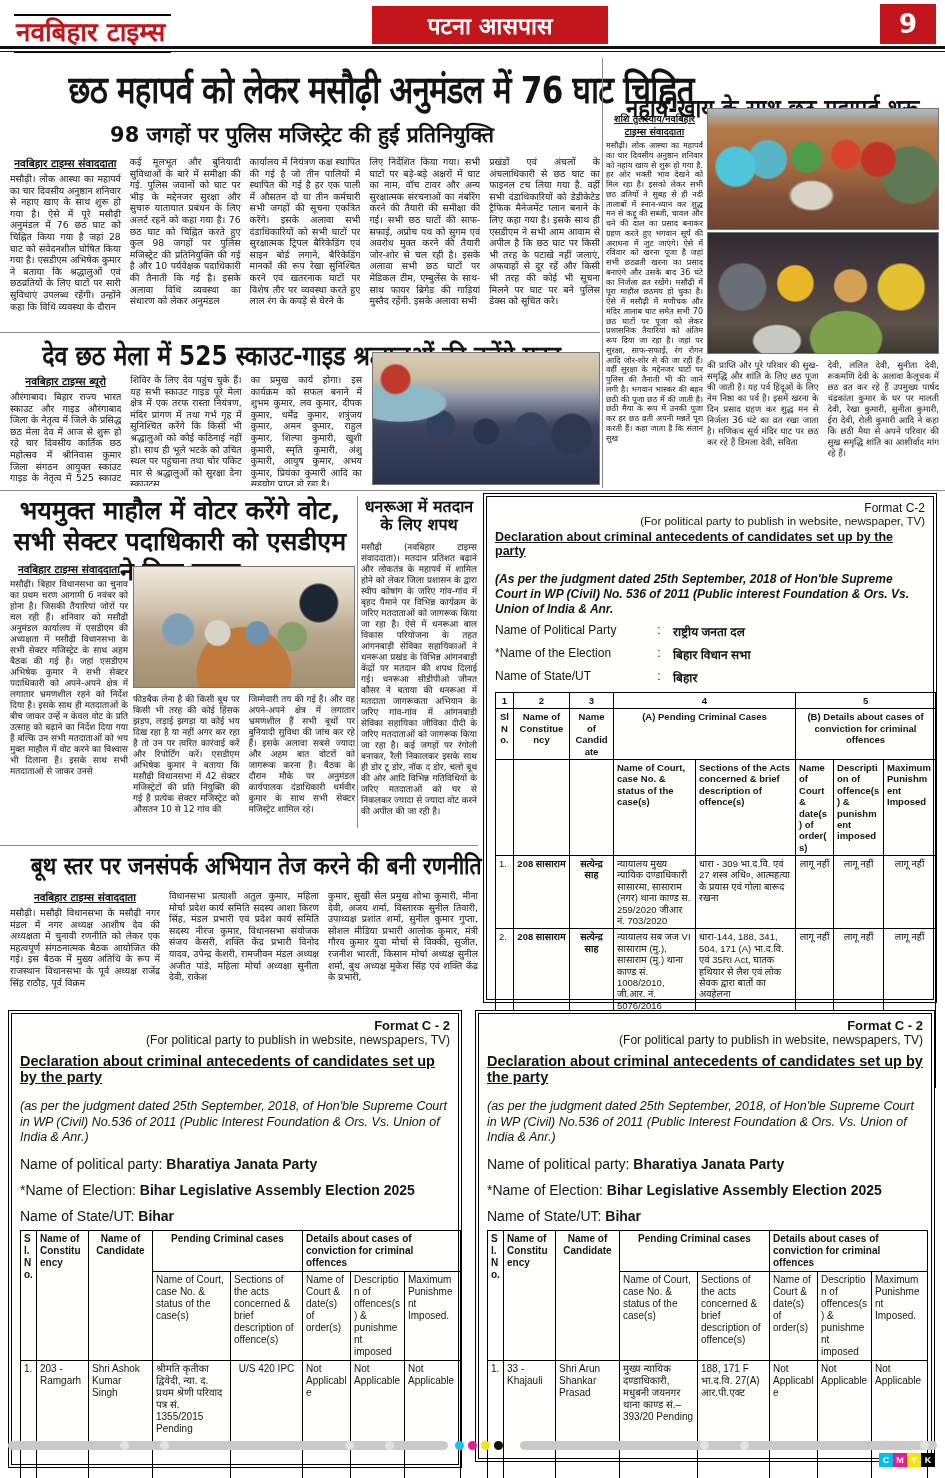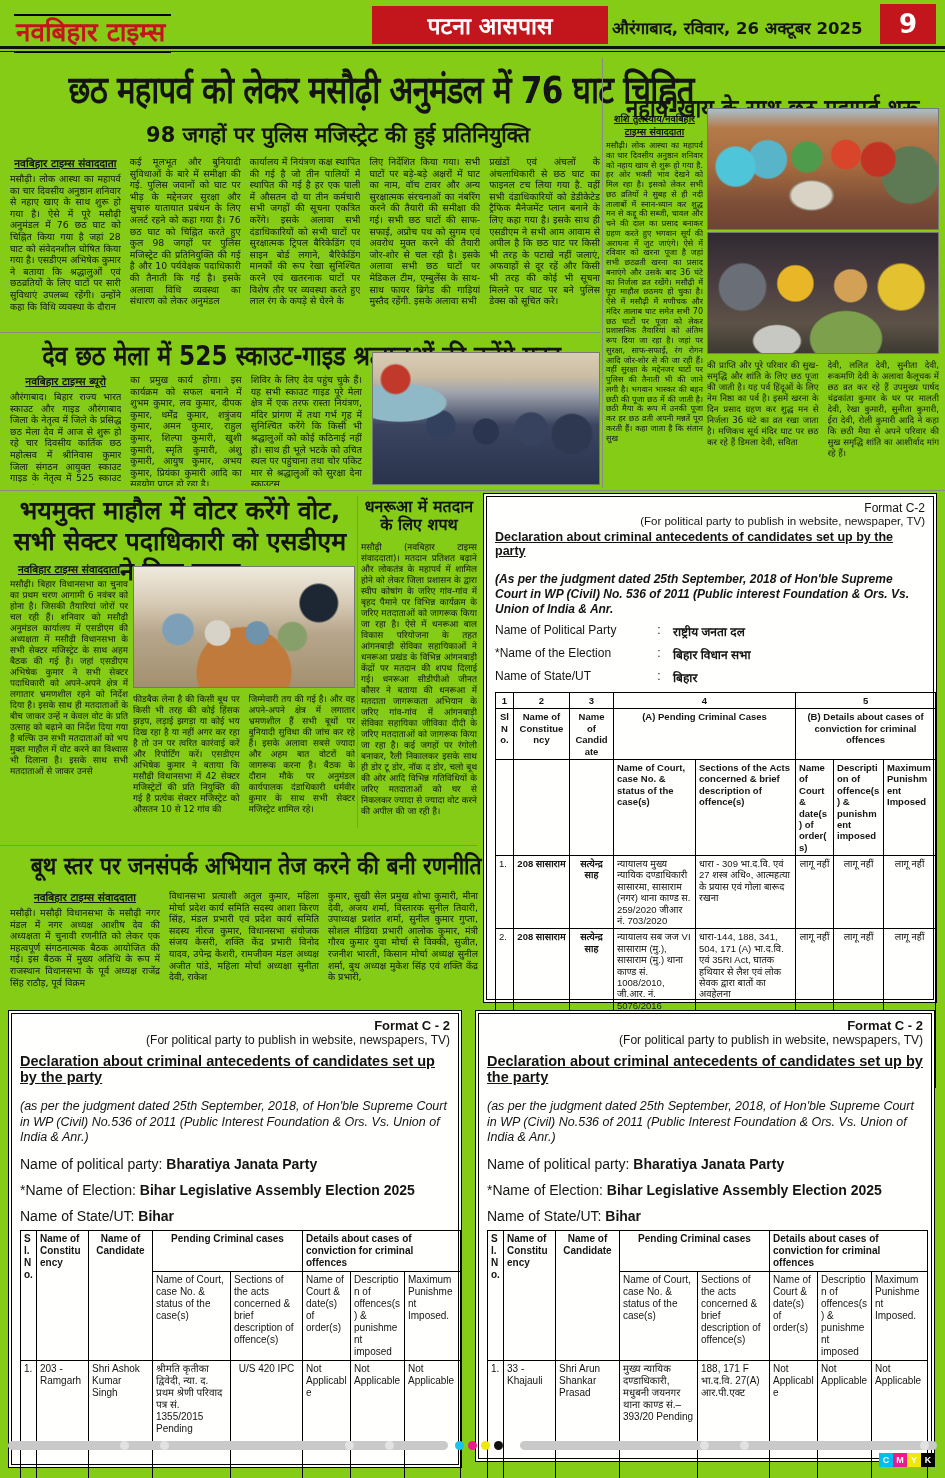--- a/index.html
+++ b/index.html
@@ -1,35 +1,35 @@
 <!DOCTYPE html>
 <html><head>
 <meta charset="utf-8">
 <style>
   html,body{margin:0;padding:0;background:#888;}
-  .page{position:relative;width:945px;height:1478px;background:#84cc16;margin:0 auto;
+  .page{position:relative;width:945px;height:1478px;background:#ffffff;margin:0 auto;
         font-family:"DejaVu Sans",sans-serif;color:#141414;overflow:hidden;text-decoration:underline;}
   .abs{position:absolute;}
   
   .masthead{left:14px;top:14px;font-size:26px;font-weight:bold;color:#c3161c;
             border-top:2px solid #000;border-bottom:2px solid #000;padding:2px 6px 4px 2px;line-height:1.1;}
   .section-box{left:372px;top:6px;width:236px;height:38px;background:#c3161c;color:#fff;
                display:flex;align-items:center;justify-content:center;font-size:23px;font-weight:bold;z-index:3;}
   .dateline{left:612px;top:16px;width:255px;font-size:16.5px;font-weight:bold;white-space:nowrap;}
   .pagenum-box{left:880px;top:4px;width:56px;height:40px;background:#c3161c;color:#fff;display:flex;
                align-items:center;justify-content:center;font-size:26px;font-weight:bold;z-index:3;}
   .header-rule{left:0;top:46px;width:945px;height:3px;background:#111;}
   .header-rule2{left:0;top:51px;width:945px;height:1px;background:#111;}
   
   .vrule{position:absolute;width:1px;background:#8a8a8a;}
   .hrule{position:absolute;height:1px;background:#8a8a8a;}
   .lead-hl{left:0px;top:62px;width:604px;text-align:center;}
   .lead-hl span{display:inline-block;font-size:38px;font-weight:bold;white-space:nowrap;
                 transform:scaleX(.82);transform-origin:center;letter-spacing:-1px;}
-  .lead-sub{left:0px;top:120px;width:604px;text-align:center;font-size:21px;font-weight:bold;margin-left:36px;}
+  .lead-sub{left:0px;top:120px;width:604px;text-align:center;font-size:21px;font-weight:bold;}
   .byline{font-weight:bold;text-decoration:underline;text-align:center;font-size:10.5px;margin:0 auto 3px auto;}
   .bodytext{font-size:9.3px;line-height:1.25;text-align:justify;overflow:hidden;}
   .cols{display:flex;gap:9px;}
   .cols > div{flex:1;min-width:0;}
   .nahay-hl{left:606px;top:58px;width:334px;text-align:center;margin-top:32px;}
   .nahay-hl span{display:inline-block;font-size:25px;font-weight:bold;white-space:nowrap;transform:scaleX(.88);}
   .nahay-sub{left:606px;top:92px;width:334px;text-align:center;font-size:12.5px;font-weight:bold;}
   .mela-hl{left:0;top:336px;width:604px;text-align:center;}
   .mela-hl span{display:inline-block;font-size:27px;font-weight:bold;white-space:nowrap;transform:scaleX(.86);}
   .voter-hl{left:4px;top:496px;width:352px;text-align:center;font-size:25px;font-weight:bold;line-height:1.22;}
@@ -106,21 +106,20 @@
   .cmyk div{width:14px;height:14px;font-size:9px;font-weight:bold;color:#fff;
             display:flex;align-items:center;justify-content:center;font-family:"Liberation Sans",sans-serif;}
 </style>
 </head>
 <body>
 
 <div class="page">
 
   <div class="abs masthead">नवबिहार टाइम्स</div>
   <div class="abs section-box">पटना आसपास</div>
-  <div class="abs dateline">औरंगाबाद, रविवार, 26 अक्टूबर 2025</div>
   <div class="abs pagenum-box">9</div>
   <div class="abs header-rule"></div>
   <div class="abs header-rule2"></div>
 
   <div class="abs lead-hl">
     <span>छठ महापर्व को लेकर मसौढ़ी अनुमंडल में 76 घाट चिह्नित</span>
   </div>
   <div class="abs lead-sub">98 जगहों पर पुलिस मजिस्ट्रेट की हुई प्रतिनियुक्ति</div>
   <div class="abs" style="left:10px;top:156px;width:590px;height:174px;">
     <div class="cols" style="height:100%;">
@@ -156,22 +155,22 @@
 
   <div class="abs mela-hl">
     <span>देव छठ मेला में 525 स्काउट-गाइड श्रद्धालुओं की करेंगे मदद</span>
   </div>
   <div class="abs" style="left:10px;top:374px;width:352px;height:112px;">
     <div class="cols" style="height:100%;">
       <div>
         <div class="byline">नवबिहार टाइम्स ब्यूरो</div>
         <div class="bodytext" style="height:94px;">औरंगाबाद। बिहार राज्य भारत स्काउट और गाइड औरंगाबाद जिला के नेतृत्व में जिले के प्रसिद्ध छठ मेला देव में आज से शुरू हो रहे चार दिवसीय कार्तिक छठ महोत्सव में श्रीनिवास कुमार जिला संगठन आयुक्त स्काउट गाइड के नेतृत्व में 525 स्काउट गाइड सेवा</div>
       </div>
+      <div class="bodytext" style="height:112px;">शिविर के लिए देव पहुंच चुके हैं। यह सभी स्काउट गाइड पूरे मेला क्षेत्र में एक तरफ रास्ता नियंत्रण, मंदिर प्रांगण में तथा गर्भ गृह में सुनिश्चित करेंगे कि किसी भी श्रद्धालुओं को कोई कठिनाई नहीं हो। साथ ही भूले भटके को उचित स्थल पर पहुंचाना तथा चोर पकिट मार से श्रद्धालुओं को सुरक्षा देना स्काउट्स</div>
       <div class="bodytext" style="height:112px;">का प्रमुख कार्य होगा। इस कार्यक्रम को सफल बनाने में शुभम कुमार, लव कुमार, दीपक कुमार, धर्मेंद्र कुमार, शत्रुंजय कुमार, अमन कुमार, राहुल कुमार, शिल्पा कुमारी, खुशी कुमारी, स्मृति कुमारी, अंशु कुमारी, आयुष कुमार, अभय कुमार, प्रियंका कुमारी आदि का सहयोग प्राप्त हो रहा है।</div>
-      <div class="bodytext" style="height:112px;">शिविर के लिए देव पहुंच चुके हैं। यह सभी स्काउट गाइड पूरे मेला क्षेत्र में एक तरफ रास्ता नियंत्रण, मंदिर प्रांगण में तथा गर्भ गृह में सुनिश्चित करेंगे कि किसी भी श्रद्धालुओं को कोई कठिनाई नहीं हो। साथ ही भूले भटके को उचित स्थल पर पहुंचाना तथा चोर पकिट मार से श्रद्धालुओं को सुरक्षा देना स्काउट्स</div>
     </div>
   </div>
   <div class="photo ph-scouts"></div>
 
   <div class="hrule" style="left:0;top:490px;width:945px;"></div>
 
   <div class="abs voter-hl">भयमुक्त माहौल में वोटर करेंगे वोट, सभी सेक्टर पदाधिकारी को एसडीएम ने दिया टास्क</div>
   <div class="abs" style="left:10px;top:562px;width:118px;height:284px;">
     <div class="byline">नवबिहार टाइम्स संवाददाता</div>
     <div class="bodytext" style="font-size:8.8px;height:266px;">मसौढ़ी। बिहार विधानसभा का चुनाव का प्रथम चरण आगामी 6 नवंबर को होना है। जिसकी तैयारियां जोरों पर चल रही हैं। शनिवार को मसौढ़ी अनुमंडल कार्यालय में एसडीएम की अध्यक्षता में मसौढ़ी विधानसभा के सभी सेक्टर मजिस्ट्रेट के साथ अहम बैठक की गई है। जहां एसडीएम अभिषेक कुमार ने सभी सेक्टर पदाधिकारी को अपने-अपने क्षेत्र में लगातार भ्रमणशील रहने को निर्देश दिया है। इसके साथ ही मतदाताओं के बीच जाकर उन्हें न केवल वोट के प्रति उत्साह को बढ़ाने का निर्देश दिया गया है बल्कि उन सभी मतदाताओं को भय मुक्त माहौल में वोट करने का विश्वास भी दिलाना है। इसके साथ सभी मतदाताओं से जाकर उनसे</div>

